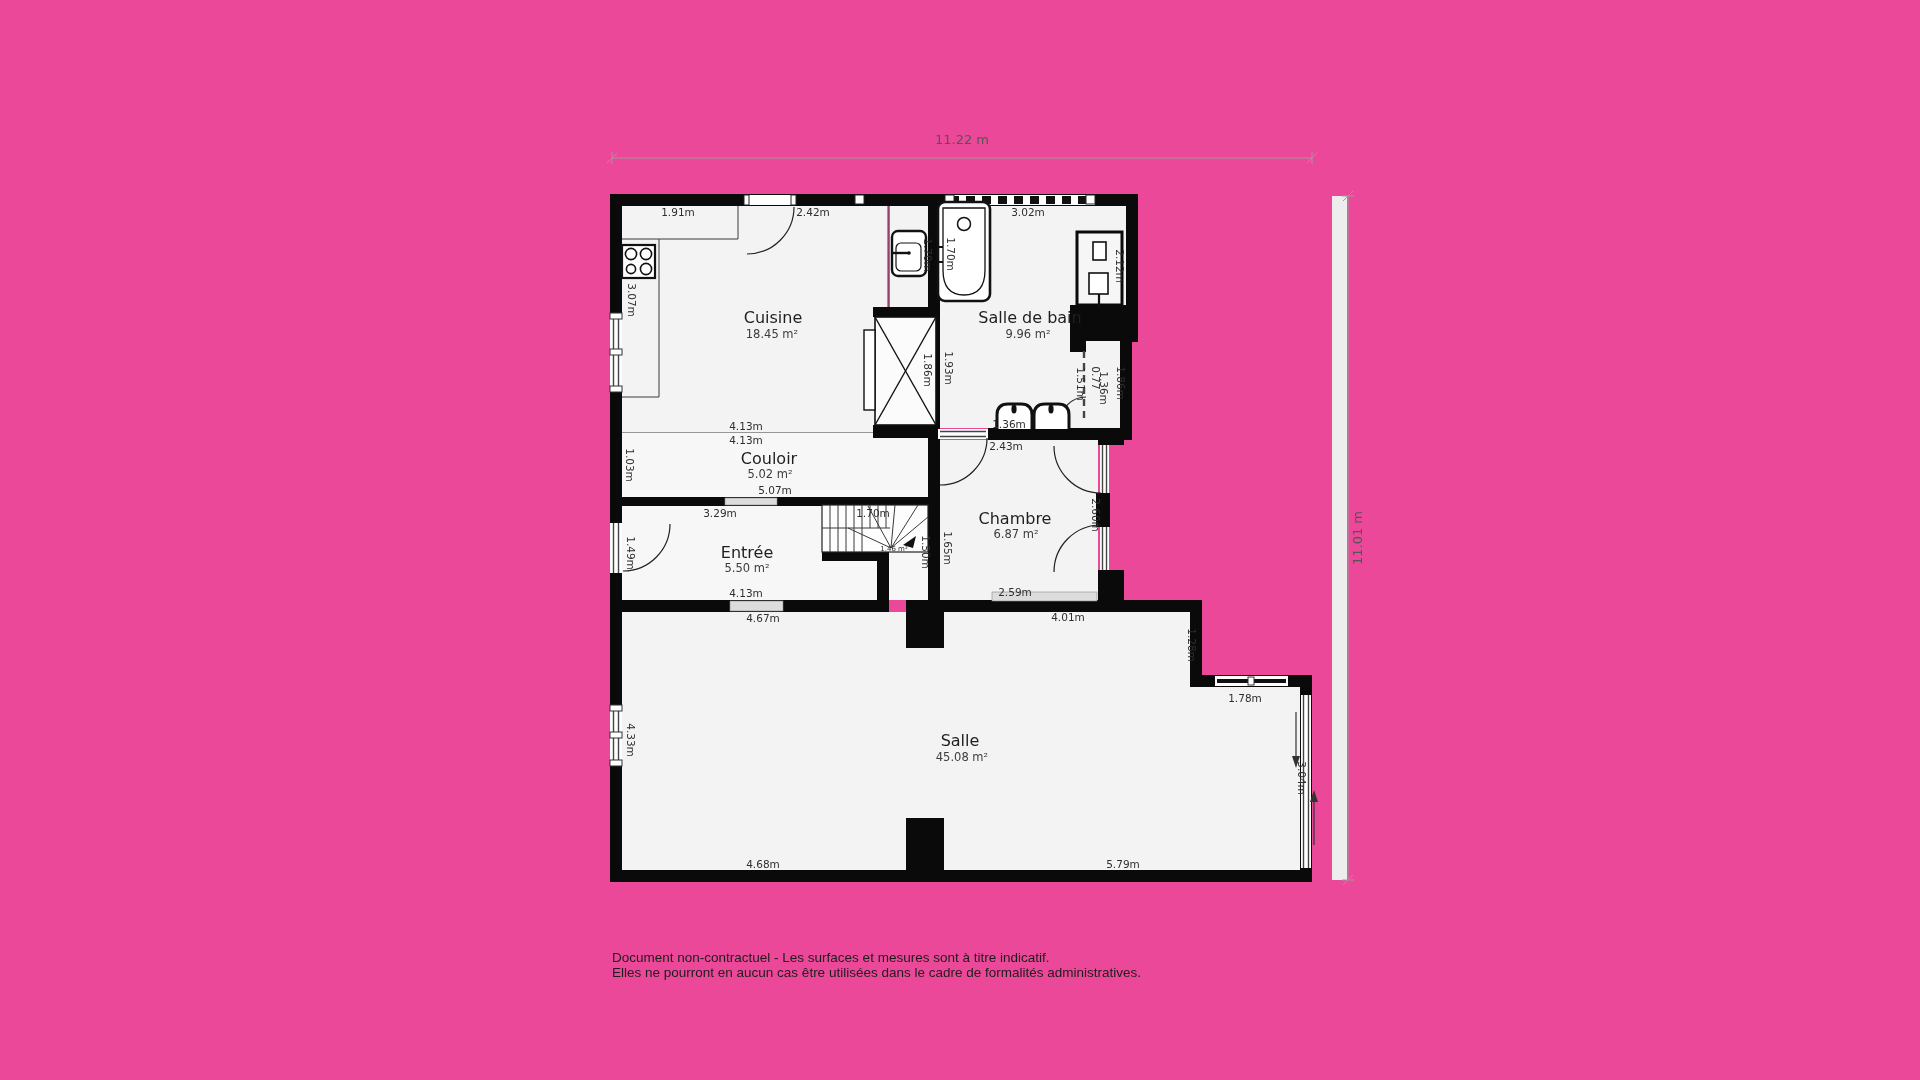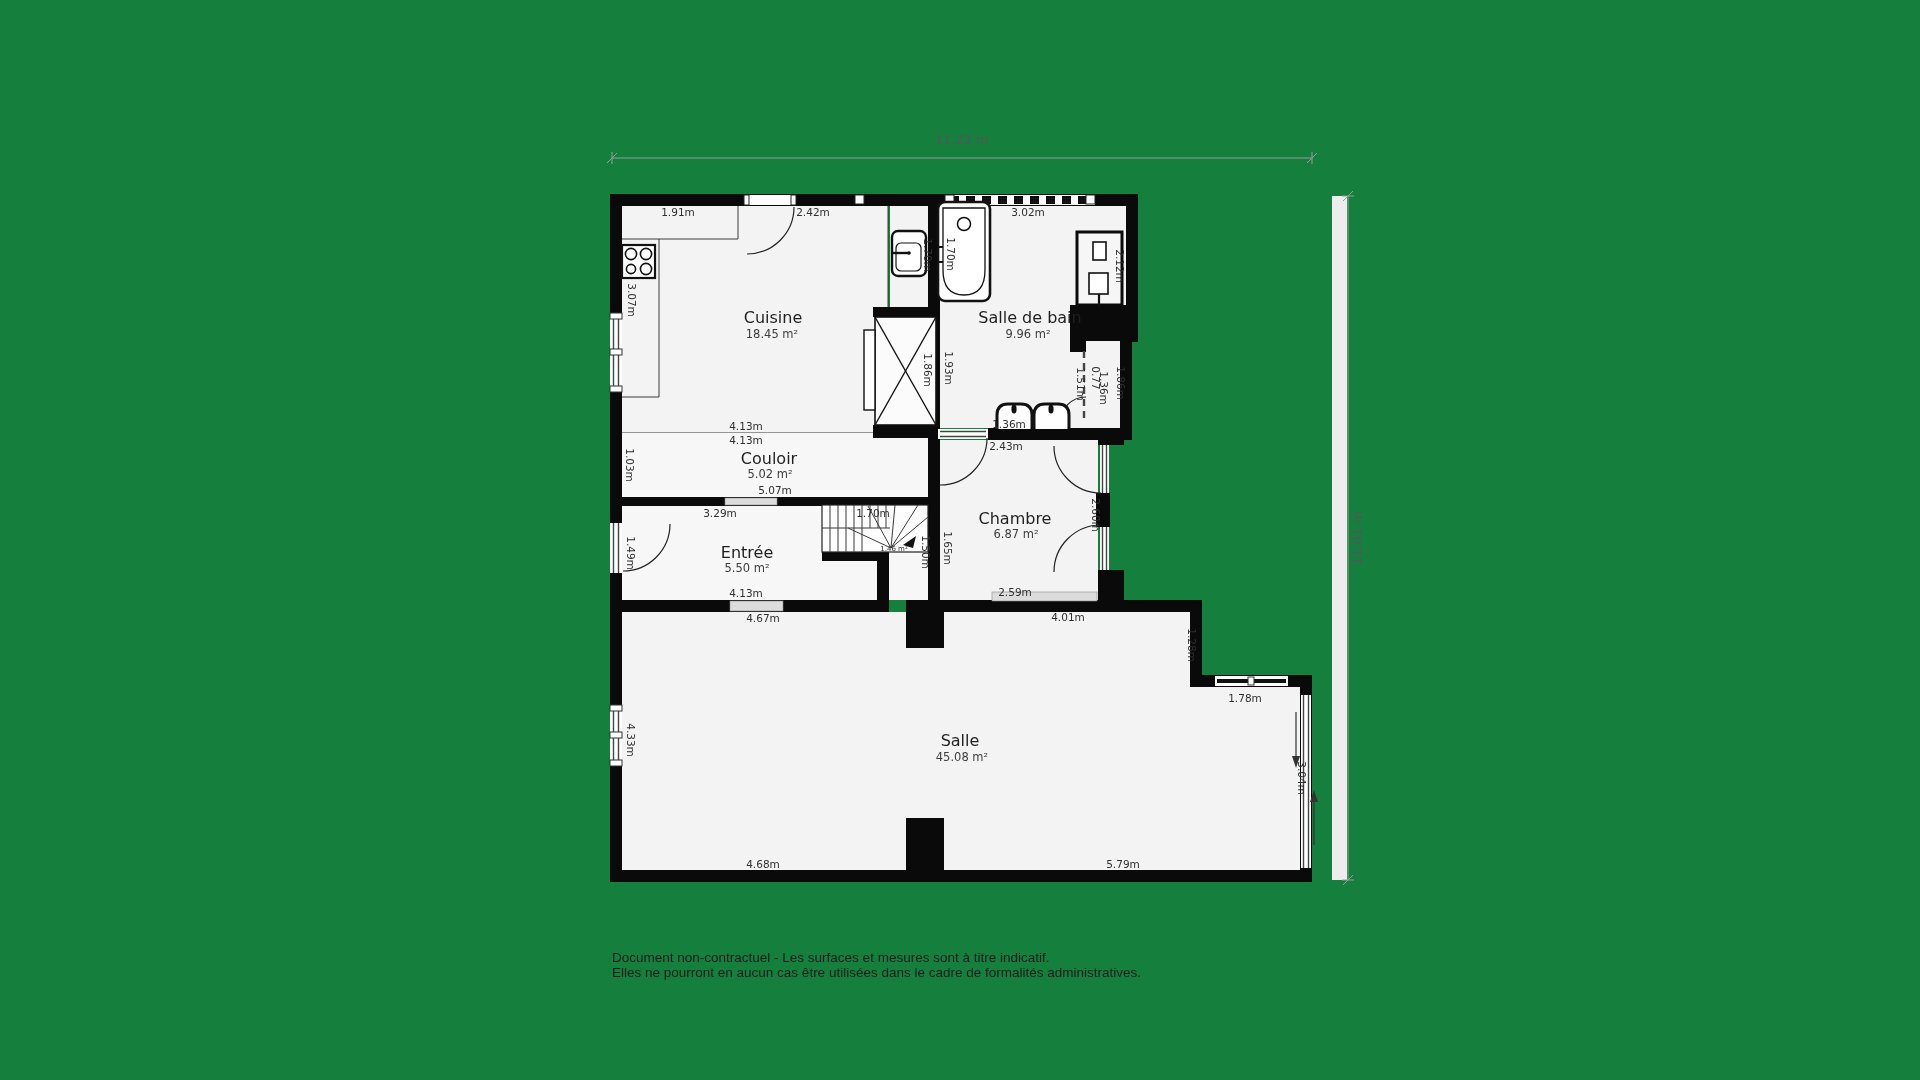--- a/index.html
+++ b/index.html
@@ -1,16 +1,16 @@
 <!DOCTYPE html>
 <html><head>
 <meta charset="utf-8">
 <style>
   html,body{margin:0;padding:0;background:#ffffff;width:1920px;height:1080px;overflow:hidden;}
-  #stage{position:relative;width:1920px;height:1080px;background:#15803d;
+  #stage{position:relative;width:1920px;height:1080px;background:#ec4899;
          font-family:"DejaVu Sans","Liberation Sans",sans-serif;}
   svg text{fill:#2b2b2b;}
   .roomname{font-size:16px;fill:#1f1f1f;}
   .roomarea{font-size:11.5px;fill:#3c3c3c;}
   .dim{font-size:10.5px;fill:#2e2e2e;}
   .dimtiny{font-size:7px;fill:#2e2e2e;}
   .meter{font-size:13px;fill:#555;}
   .footer{font-size:13.5px;fill:#1c1c1c;font-family:"Liberation Sans",sans-serif;}
   .wall{fill:#0a0a0a;}
   .floor{fill:#f3f3f3;}

